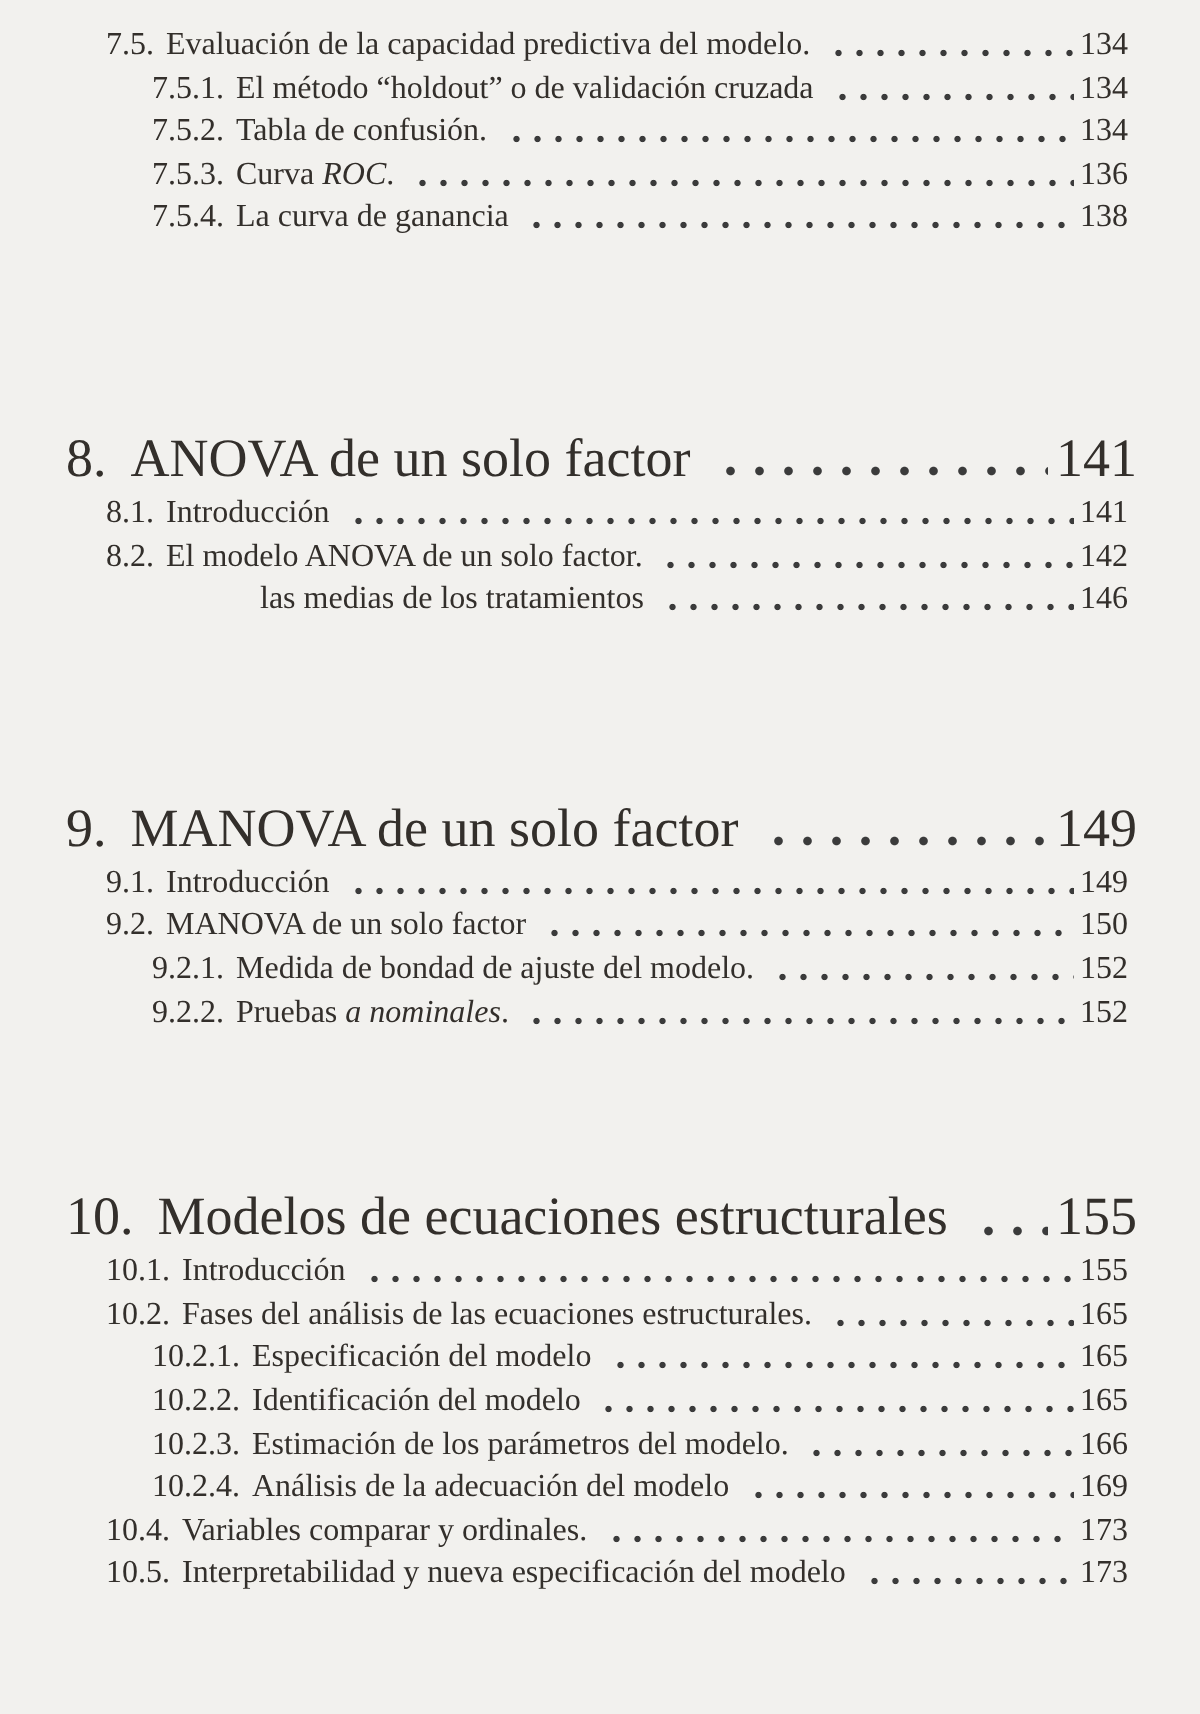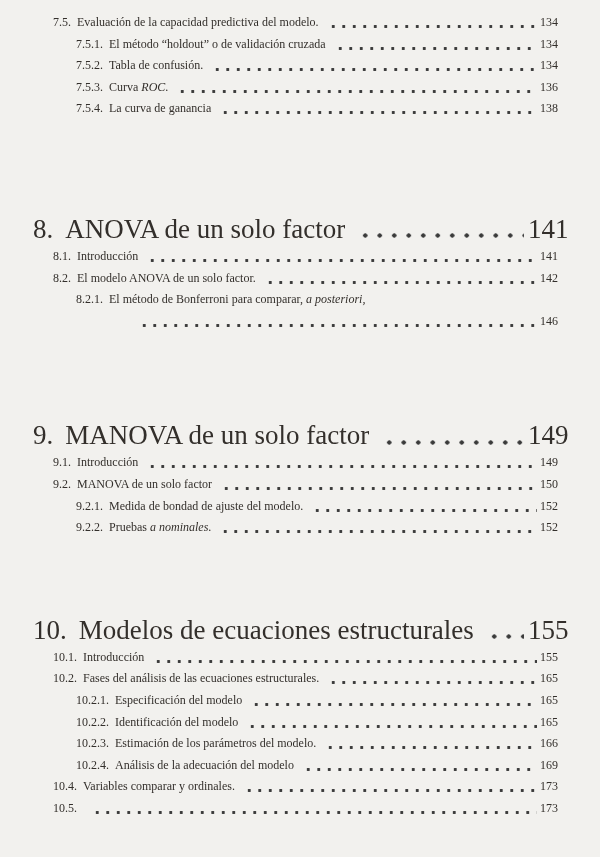--- a/index.html
+++ b/index.html
@@ -20,21 +20,21 @@
     width: 600px;
   }
   .toc-section { }
   .toc-section:nth-child(2) { margin-top: 92px; }
   .toc-section:nth-child(3) { margin-top: 86px; }
   .toc-section:nth-child(4) { margin-top: 74px; }
 
   .row {
     display: flex;
     align-items: baseline;
-    font-size: 12px;
+    font-size: 16px;
     line-height: 21.6px;
     white-space: nowrap;
   }
   .row .num { margin-right: 6px; white-space: pre; }
   .row .label { white-space: pre-wrap; }
   .row .label i { font-style: italic; }
 
   .lvl-chapter {
     font-size: 27px;
     line-height: 34px;
@@ -115,25 +115,22 @@
         <span class="label"><span>Introducción</span></span>
         <span class="leader"></span>
         <span class="page">141</span>
       </div>
       <div class="row lvl-section">
         <span class="num">8.2.</span>
         <span class="label"><span>El modelo ANOVA de un solo factor.</span></span>
         <span class="leader"></span>
         <span class="page">142</span>
       </div>
-      <div class="row lvl-subsection">
-        <span class="num">8.2.1.</span>
-        <span class="label"><span>El método de Bonferroni para comparar, </span><i>a posteriori,</i></span>
-      </div>
       <div class="row lvl-continuation">
+        <span class="label"><span>las medias de los tratamientos</span></span>
         <span class="leader"></span>
         <span class="page">146</span>
       </div>
     </div>
     <div class="toc-section">
       <div class="row lvl-chapter">
         <span class="num">9.</span>
         <span class="label"><span>MANOVA de un solo factor</span></span>
         <span class="leader"></span>
         <span class="page">149</span>
@@ -207,17 +204,18 @@
         <span class="page">169</span>
       </div>
       <div class="row lvl-section">
         <span class="num">10.4.</span>
         <span class="label"><span>Variables comparar y ordinales.</span></span>
         <span class="leader"></span>
         <span class="page">173</span>
       </div>
       <div class="row lvl-section">
         <span class="num">10.5.</span>
+        <span class="label"><span>Interpretabilidad y nueva especificación del modelo</span></span>
         <span class="leader"></span>
         <span class="page">173</span>
       </div>
     </div>
   </div>
 
 </body></html>

